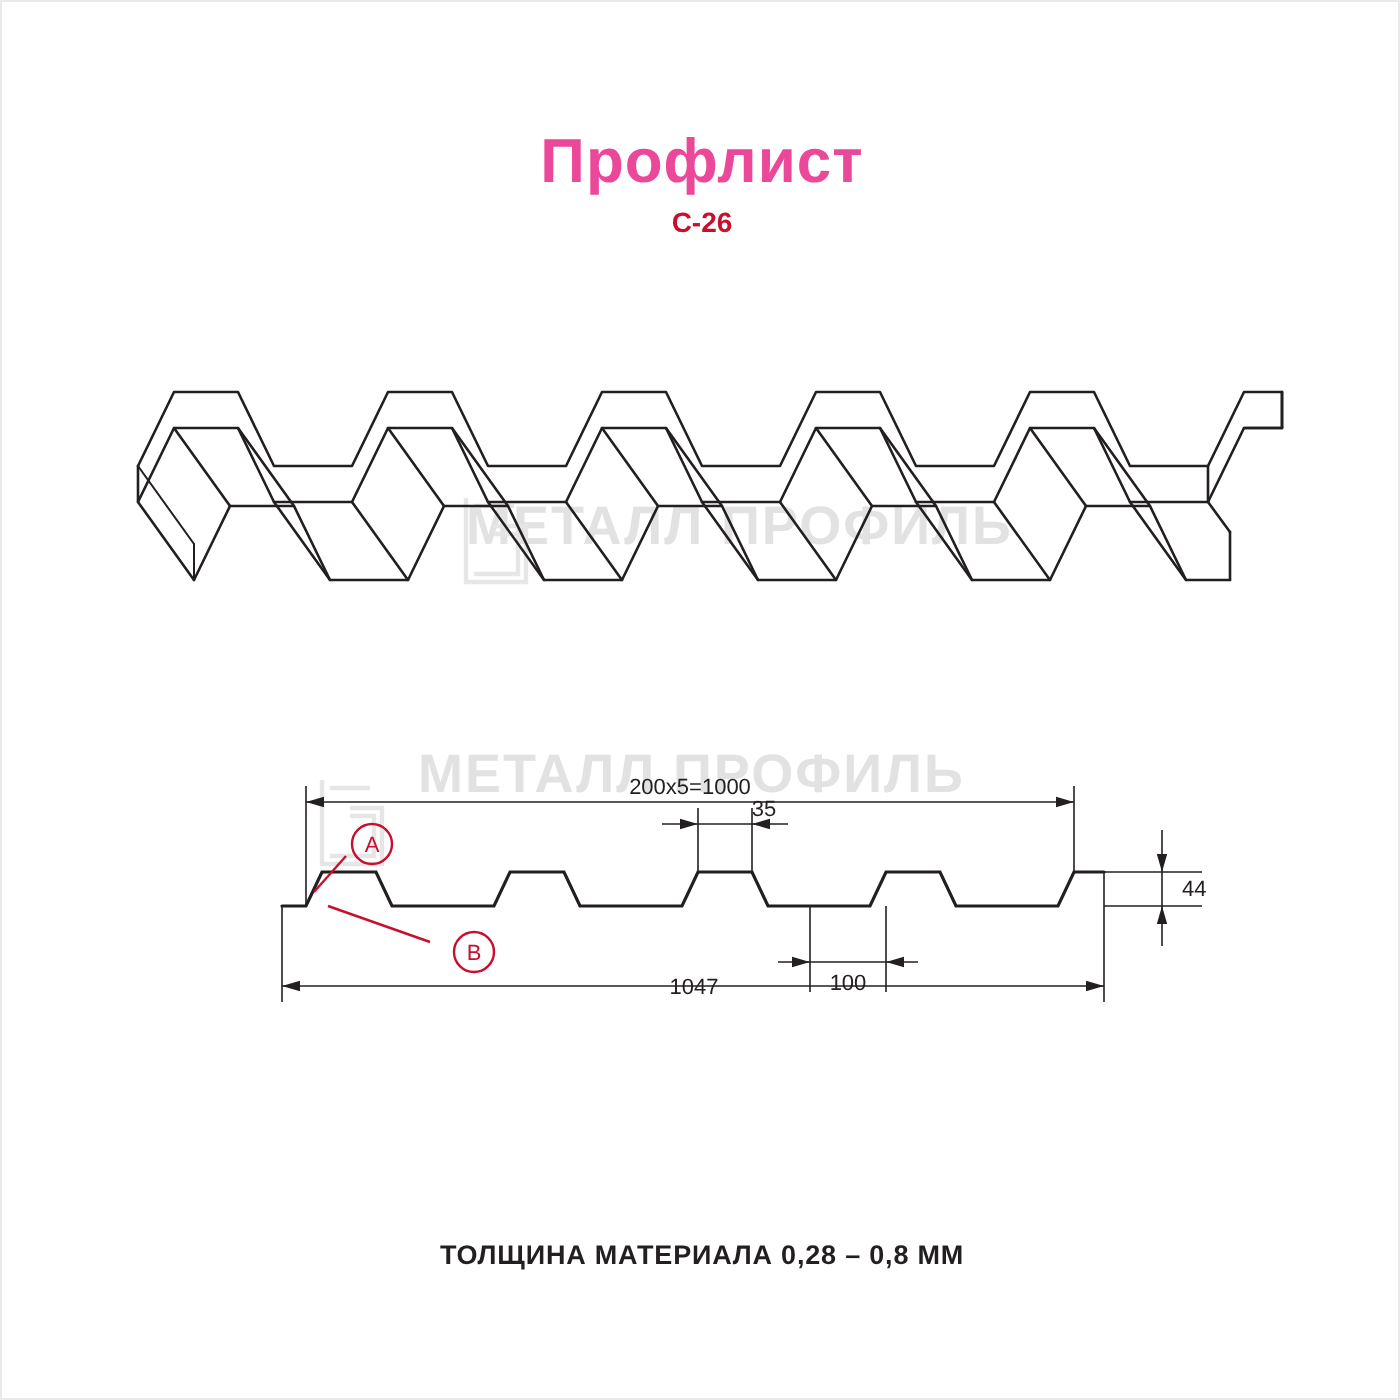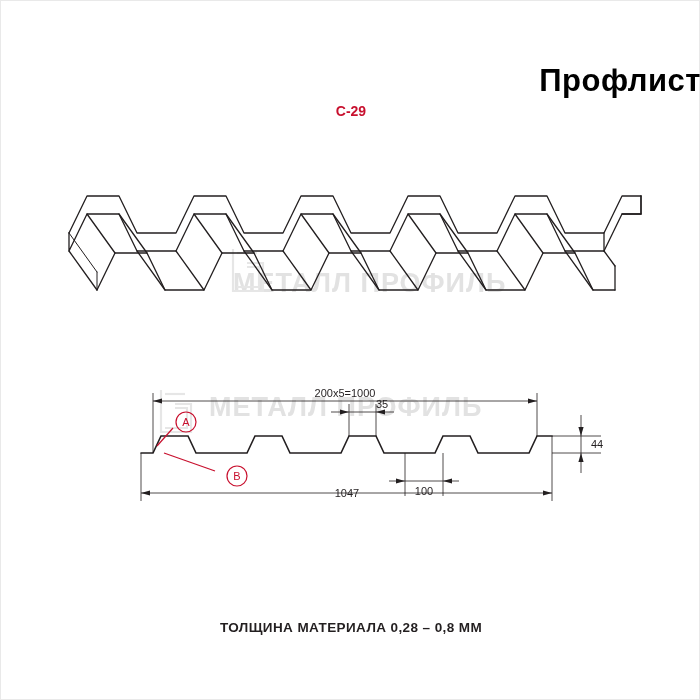--- a/index.html
+++ b/index.html
@@ -19,25 +19,25 @@
     width: 700px;
     height: 700px;
     box-sizing: border-box;
     border: 1px solid #e9e9e9;
   }
   .title {
     position: absolute;
     top: 62px;
     left: 0;
     width: 700px;
-    text-align: right;
+    text-align: center;
     font-size: 31px;
     font-weight: bold;
     letter-spacing: 0.5px;
-    color: #000000;
+    color: #ec4899;
   }
   .subtitle {
     position: absolute;
     top: 102px;
     left: 0;
     width: 700px;
     text-align: center;
     font-size: 14px;
     font-weight: bold;
     color: #c8102e;
@@ -60,42 +60,41 @@
     width: 700px;
     height: 700px;
   }
   .wm {
     position: absolute;
     color: #e2e2e2;
     font-weight: bold;
     white-space: nowrap;
     pointer-events: none;
     user-select: none;
-    margin-top: 20px;
   }
   .wm1 {
     top: 247px;
     left: 232px;
     font-size: 27px;
     letter-spacing: 1px;
   }
   .wm2 {
     top: 371px;
     left: 208px;
     font-size: 27px;
     letter-spacing: 1px;
   }
 </style>
 </head>
 <body>
 
 <div class="page">
 
   <div class="title">Профлист</div>
-  <div class="subtitle">С-29</div>
+  <div class="subtitle">С-26</div>
 
   <div class="wm wm1">МЕТАЛЛ ПРОФИЛЬ</div>
   <div class="wm wm2">МЕТАЛЛ ПРОФИЛЬ</div>
 
   <svg class="svg-layer" viewBox="0 0 700 700" xmlns="http://www.w3.org/2000/svg">
 
     <g fill="none" stroke="#e6e6e6" stroke-width="2.2">
       <path d="M232 248 L232 290 L262 290 L262 262 L246 262"></path>
       <path d="M236 252 L256 252"></path>
       <path d="M246 266 L258 266 L258 286 L236 286"></path>

